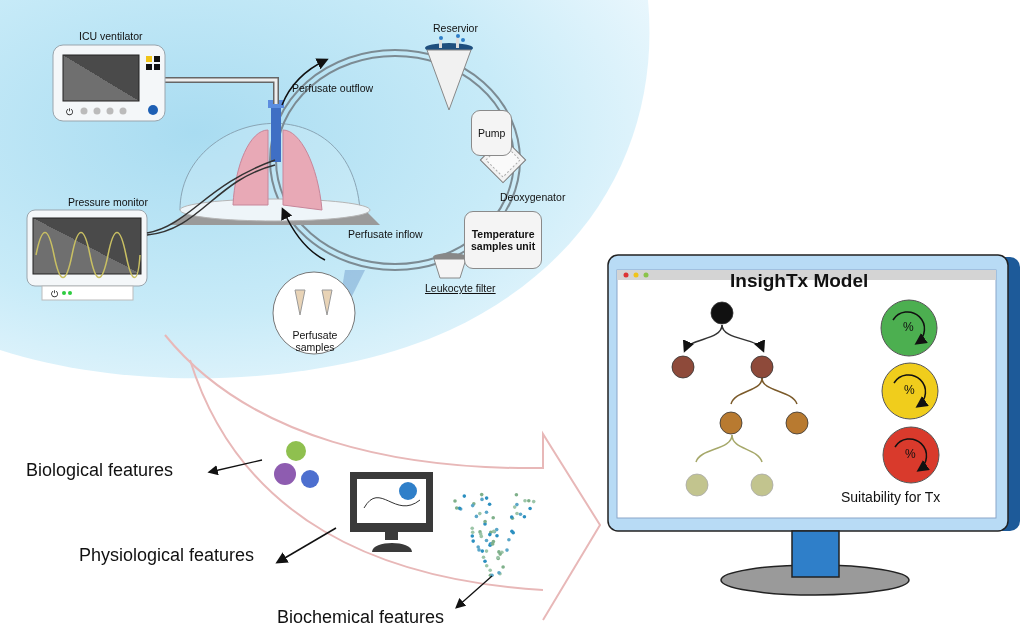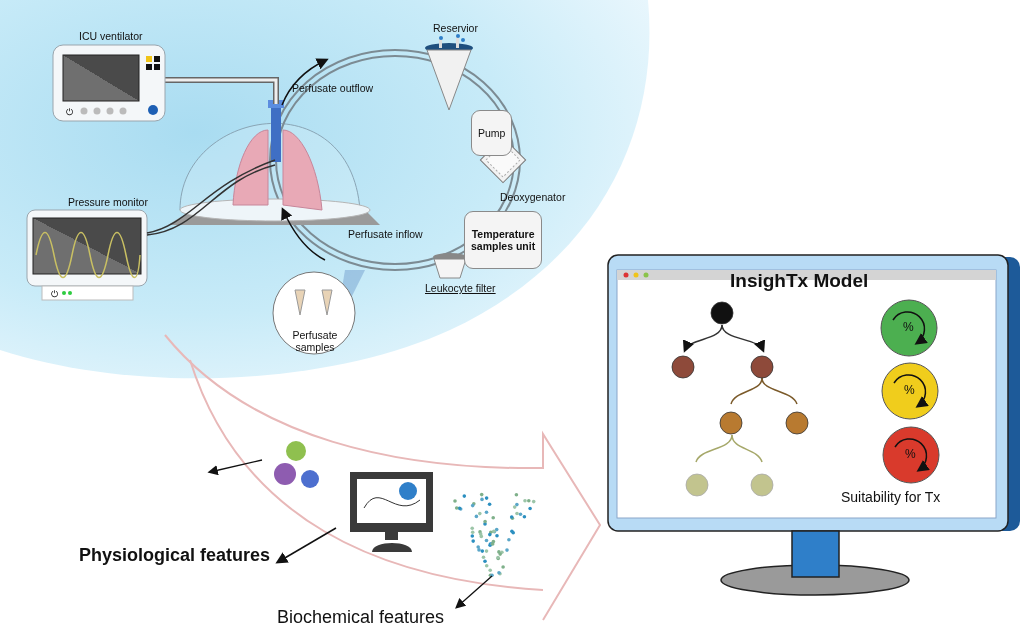--- a/index.html
+++ b/index.html
@@ -269,21 +269,22 @@
 <div class="pill" style="left:464px;top:211px;font-weight:bold;">
   <span>Temperature</span><br>
   <span>samples unit</span>
 </div>
 <div class="lbl small" style="left:425px;top:282px;text-decoration:underline;">Leukocyte filter</div>
 <div class="lbl small" style="left:290px;top:320px;text-align:center;width:50px;line-height:12px;margin-top:9px;">
   <span>Perfusate</span><br>
   <span>samples</span>
 </div>
 
-<div class="lbl feat" style="left:79px;top:545px;font-weight:bold;">Physiological features</div>
+<div class="lbl feat" style="left:26px;top:460px;">Biological features</div>
+<div class="lbl feat" style="left:79px;top:545px;">Physiological features</div>
 <div class="lbl feat" style="left:277px;top:607px;">Biochemical features</div>
 
 <div class="lbl title" style="left:730px;top:230px;">InsighTx Model</div>
 <div class="lbl" style="left:903px;top:320px;font-size:12px;">%</div>
 <div class="lbl" style="left:904px;top:383px;font-size:12px;">%</div>
 <div class="lbl" style="left:905px;top:447px;font-size:12px;">%</div>
 <div class="lbl" style="left:841px;top:489px;font-size:14px;">Suitability for Tx</div>
 </div>
 
 </body></html>

